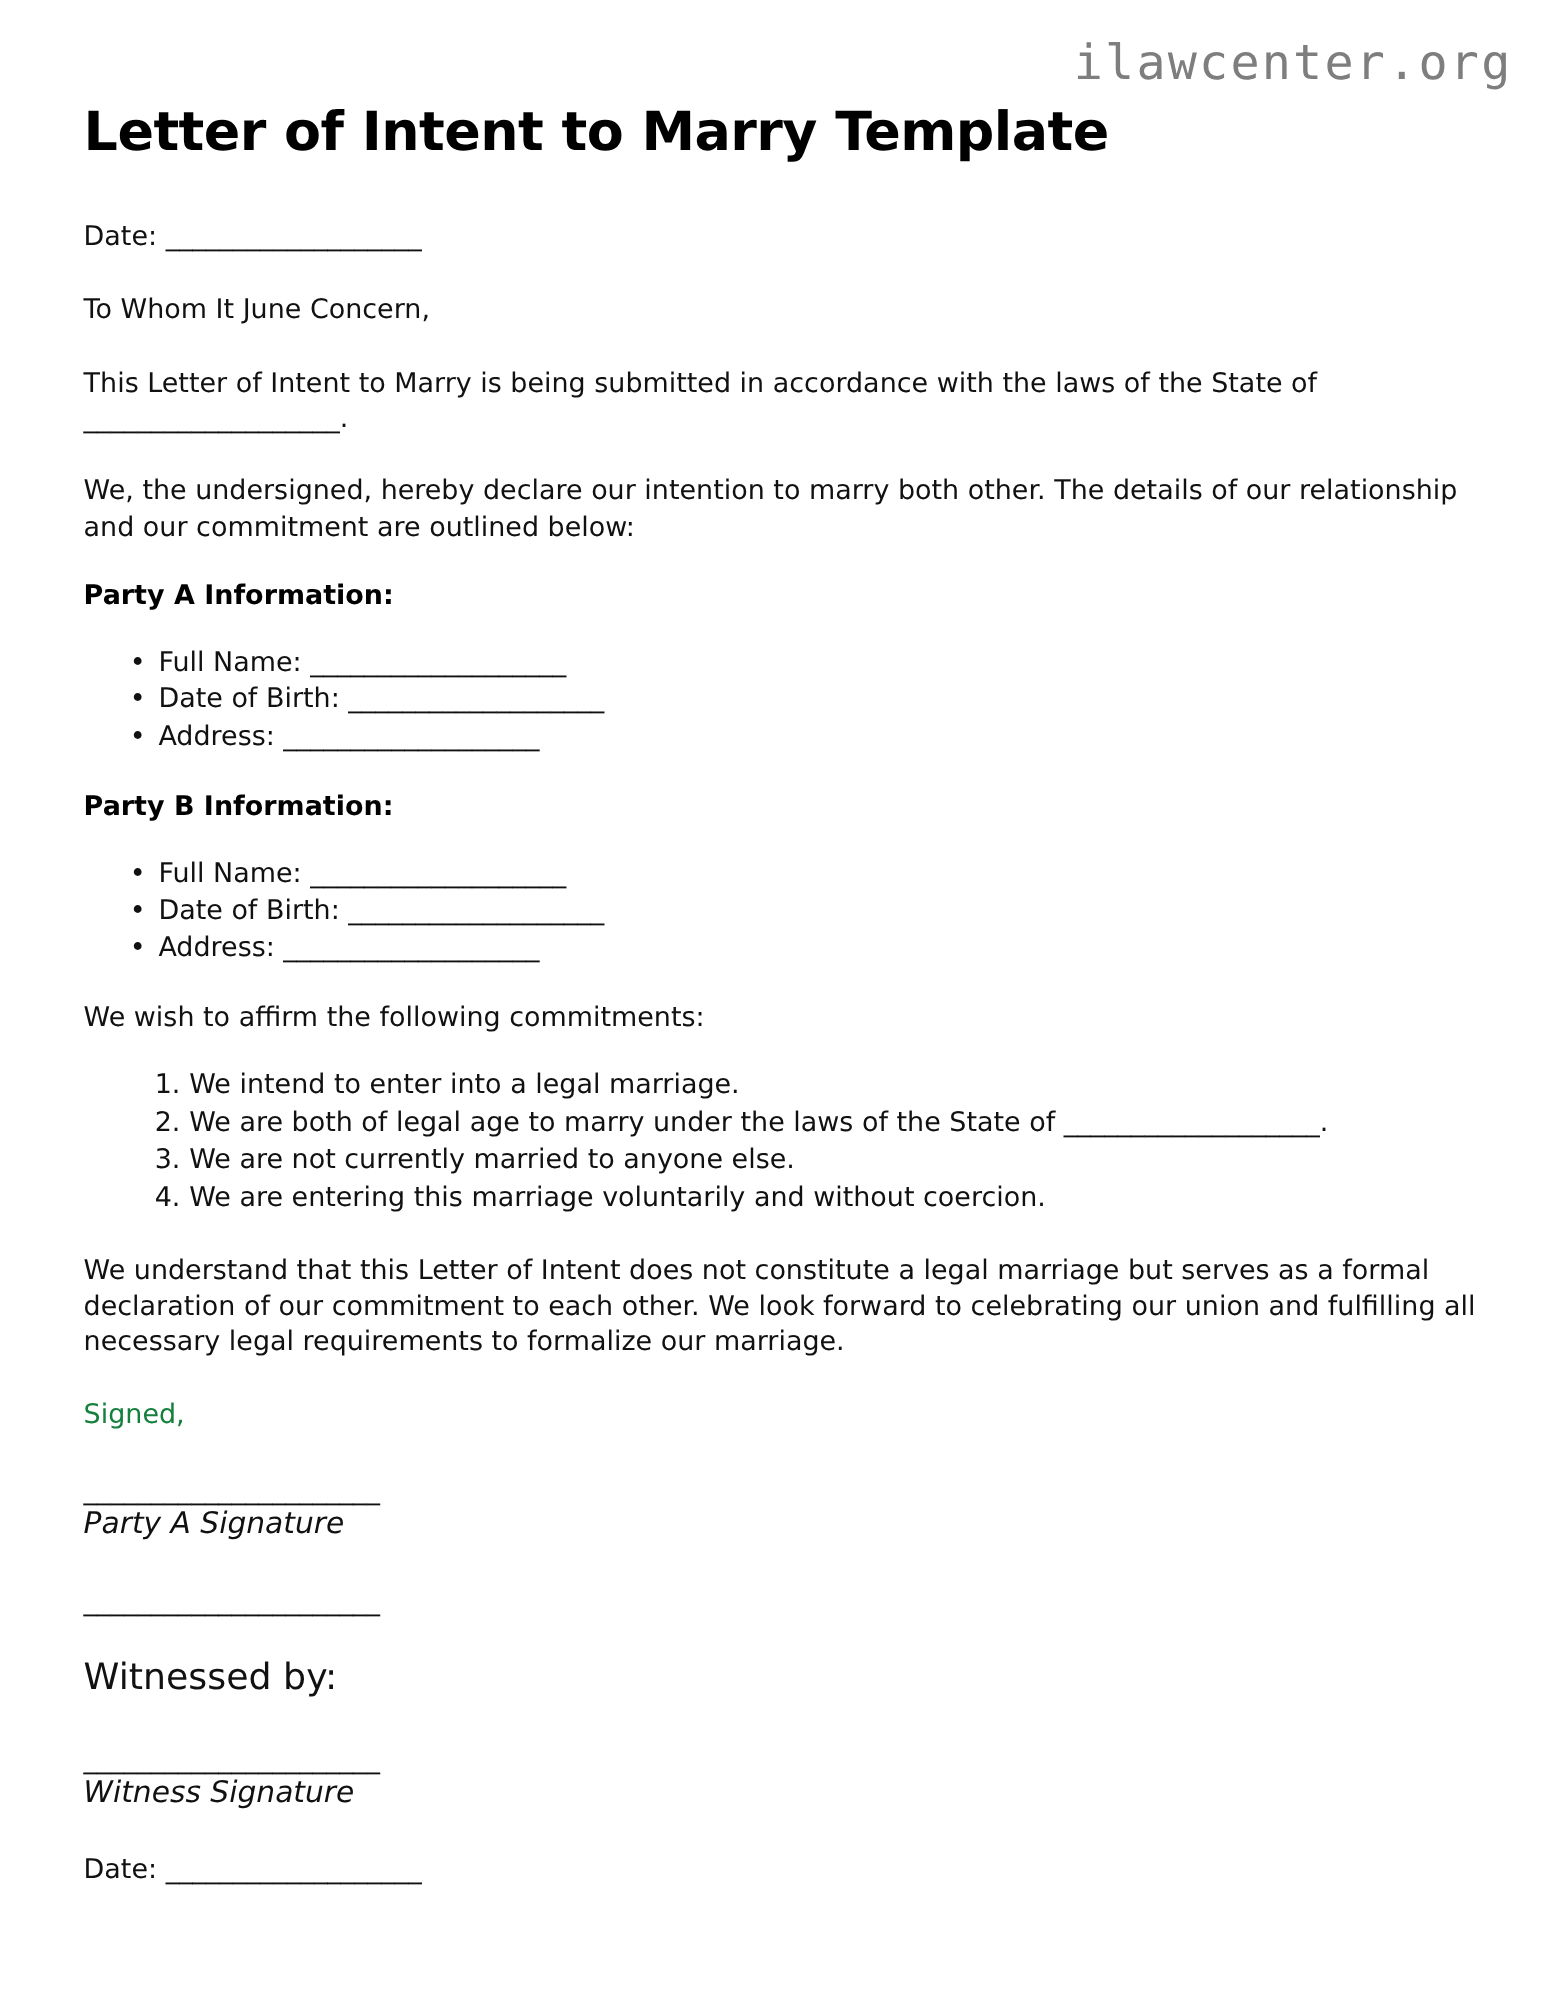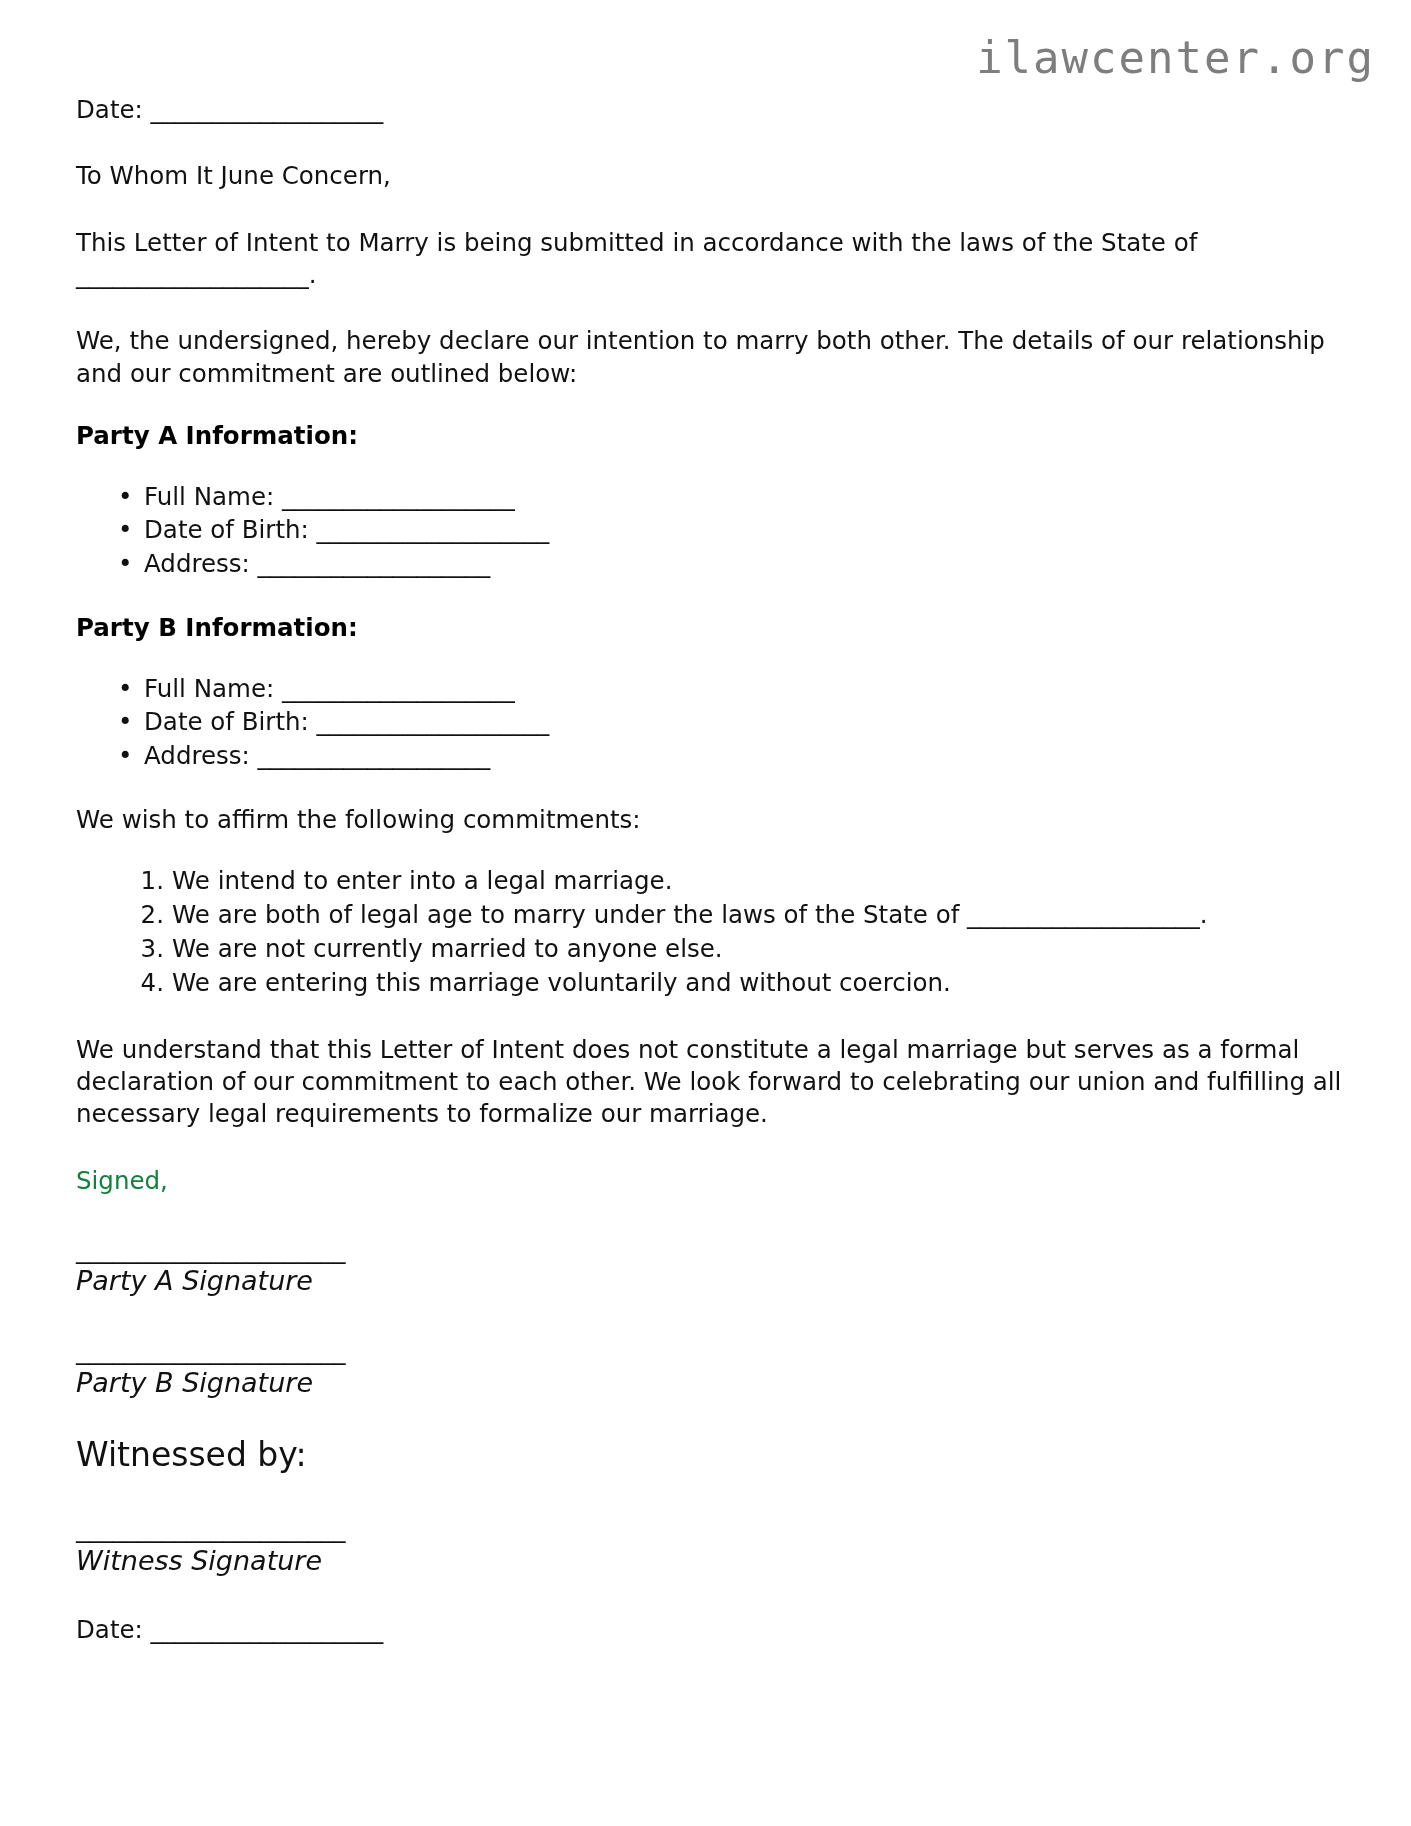--- a/index.html
+++ b/index.html
@@ -155,20 +155,21 @@
 </head>
 <body>
 
 <div class="page">
   <div class="sheet">
 
     <div class="watermark">ilawcenter.org</div>
 
     <div class="content">
 
+      <h1 class="doc-title">Letter of Intent to Marry Template</h1>
 
       <p class="para blank">Date: ___________________</p>
 
       <p class="para">To Whom It June Concern,</p>
 
       <p class="para">This Letter of Intent to Marry is being submitted in accordance with the laws of the State of ___________________.</p>
 
       <p class="para tight">We, the undersigned, hereby declare our intention to marry both other. The details of our relationship and our commitment are outlined below:</p>
 
       <h2 class="section-head">Party A Information:</h2>
@@ -200,21 +201,20 @@
 
       <p class="signed">Signed,</p>
 
       <div class="sig-block">
         <div class="sig-rule">______________________</div>
         <div class="sig-label">Party A Signature</div>
       </div>
 
       <div class="sig-block">
         <div class="sig-rule">______________________</div>
-        <div class="sig-label">Party B Signature</div>
       </div>
 
       <p class="witnessed">Witnessed by:</p>
 
       <div class="sig-block">
         <div class="sig-rule">______________________</div>
         <div class="sig-label">Witness Signature</div>
       </div>
 
       <p class="final-date blank">Date: ___________________</p>

